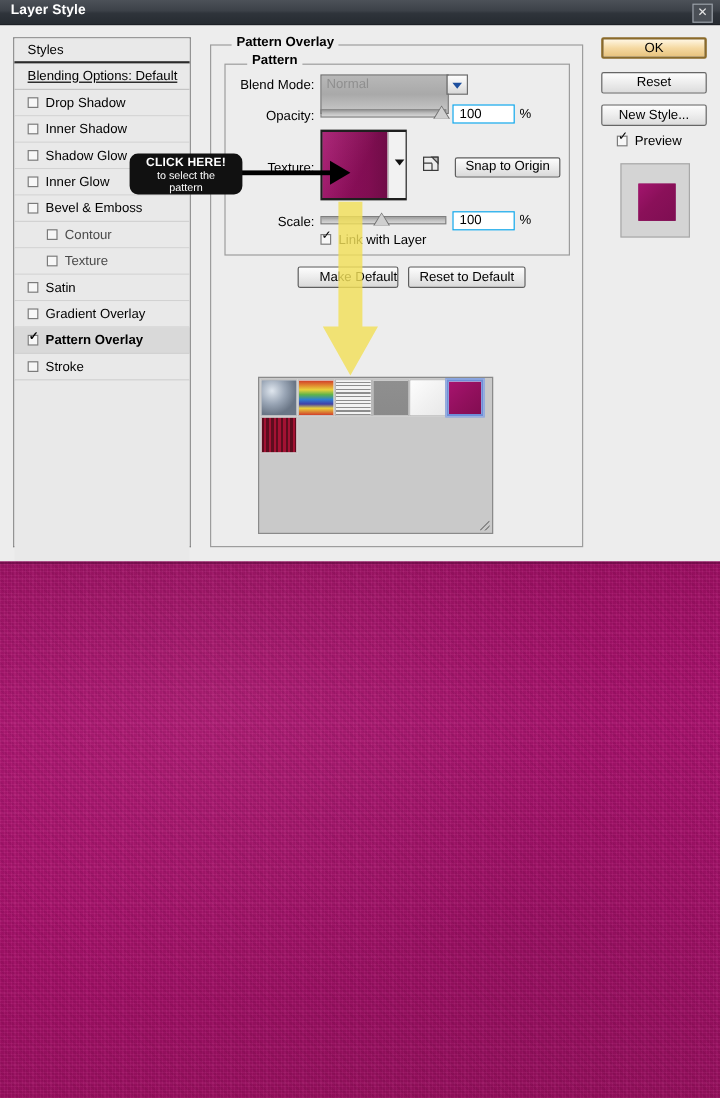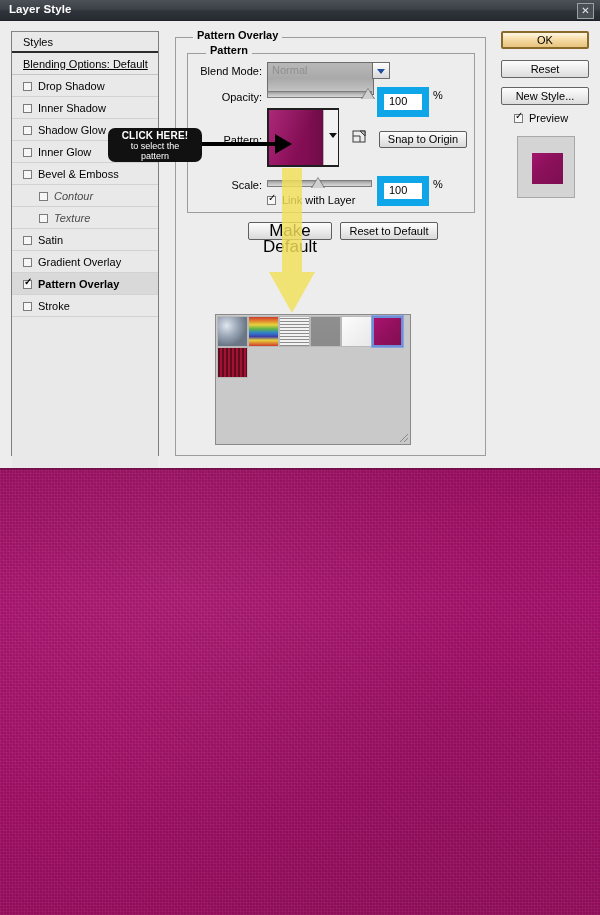--- a/index.html
+++ b/index.html
@@ -81,21 +81,21 @@
     padding-left: 11px;
     box-sizing: border-box;
     border-bottom: 1px solid #d2d2d2;
     background: #e9e9e9;
     font-size: 11px;
     white-space: nowrap;
     position: relative;
   }
   .st-row.blend { padding-left: 11px; border-bottom: 1px solid #c4c4c4; text-decoration: underline; }
   .st-row.sel { background: #d9d9d9; font-weight: bold; }
-  .st-row.sub { padding-left: 27px; color: #4a4a4a; font-style: italic; }
+  .st-row.sub { padding-left: 27px; color: #4a4a4a; }
   .cbx {
     display: inline-block;
     width: 9px; height: 9px;
     border: 1px solid #7b7b7b;
     background: #f7f7f7;
     vertical-align: middle;
     position: relative;
     top: -1px;
     margin-right: 6px;
     box-sizing: border-box;
@@ -253,23 +253,23 @@
     left: -1px; top: -1px;
     width: 0; height: 0;
     border-left: 7px solid transparent;
     border-right: 7px solid transparent;
     border-bottom: 11px solid #6e6e6e;
   }
   #opacity-track { left: 267px; top: 91px; width: 105px; }
   #opacity-thumb { left: 362px; top: 89px; }
   .numfield {
     position: absolute;
-    height: 30px;
+    height: 16px;
     background: #ffffff;
-    border: 7px solid #0ea5e9;
+    border: 1px solid #0ea5e9;
     box-sizing: border-box;
     font-size: 11px;
     line-height: 14px;
     padding-left: 5px;
     color: #000;
   }
   #opacity-val { left: 377px; top: 87px; width: 52px; }
   #opacity-pct { left: 433px; top: 89px; width: 14px; text-align: left; }
 
   
@@ -348,22 +348,22 @@
     white-space: nowrap;
     cursor: pointer;
   }
 
   
   #btn-makedef {
     position: absolute;
     left: 248px; top: 222px;
     width: 84px; height: 18px;
     line-height: 16px;
-    text-align: center;
-    font-size: 17px;
+    text-align: right;
+    font-size: 11px;
     box-sizing: border-box;
     background: linear-gradient(to bottom, #fdfdfd 0%, #ececec 50%, #d9d9d9 100%);
     border: 1px solid #5f5f5f;
     border-radius: 2px;
     cursor: pointer;
   }
   #btn-resetdef {
     position: absolute;
     left: 340px; top: 222px;
     width: 98px; height: 18px;
@@ -542,21 +542,21 @@
   <div class="frm-label" id="blend-label">Blend Mode:</div>
   <div id="blend-select">Normal</div>
   <div id="blend-arrow"></div>
 
   <div class="frm-label" id="opacity-label">Opacity:</div>
   <div class="slider-track" id="opacity-track"></div>
   <div class="slider-thumb" id="opacity-thumb"></div>
   <div class="numfield" id="opacity-val">100</div>
   <div class="frm-label" id="opacity-pct">%</div>
 
-  <div class="frm-label" id="pattern-label">Pattern:</div>
+  <div class="frm-label" id="pattern-label">Texture:</div>
   <div id="pattern-swatch-frame">
     <div id="pattern-swatch"></div>
     <div id="pattern-swatch-edge"></div>
   </div>
   <div id="pattern-dd-arrow"></div>
   <div id="pattern-new-icon">
     <svg width="15" height="14" viewBox="0 0 15 14">
       <rect x="1" y="1" width="12" height="11" fill="#ededed" stroke="#3a3a3a" stroke-width="1"></rect>
       <path d="M8 1 L13 1 L13 6 Z" fill="#b9b9b9" stroke="#3a3a3a" stroke-width="1"></path>
       <line x1="1" y1="6" x2="8" y2="6" stroke="#3a3a3a" stroke-width="1"></line>

